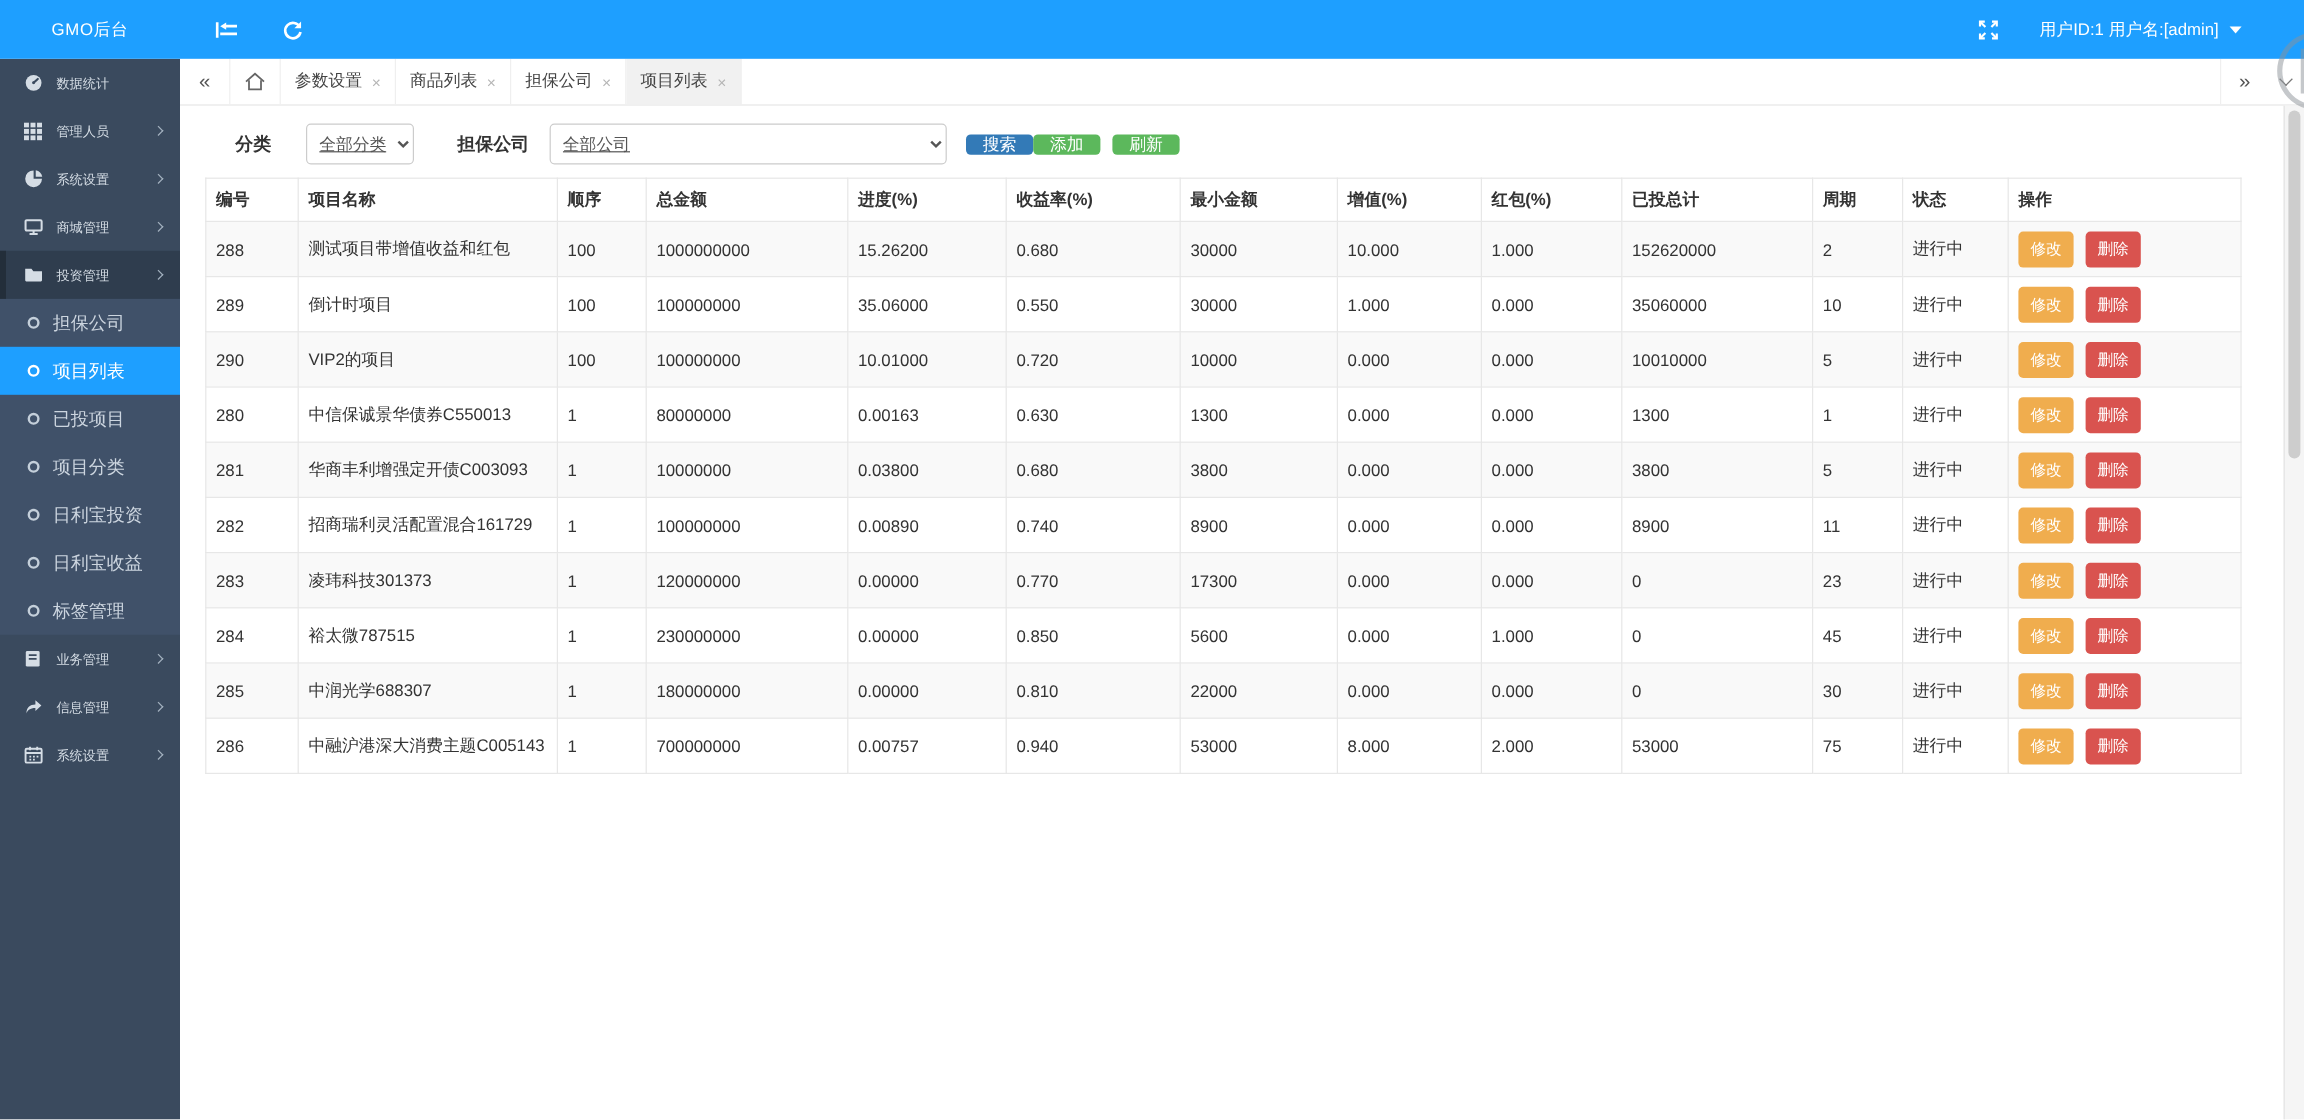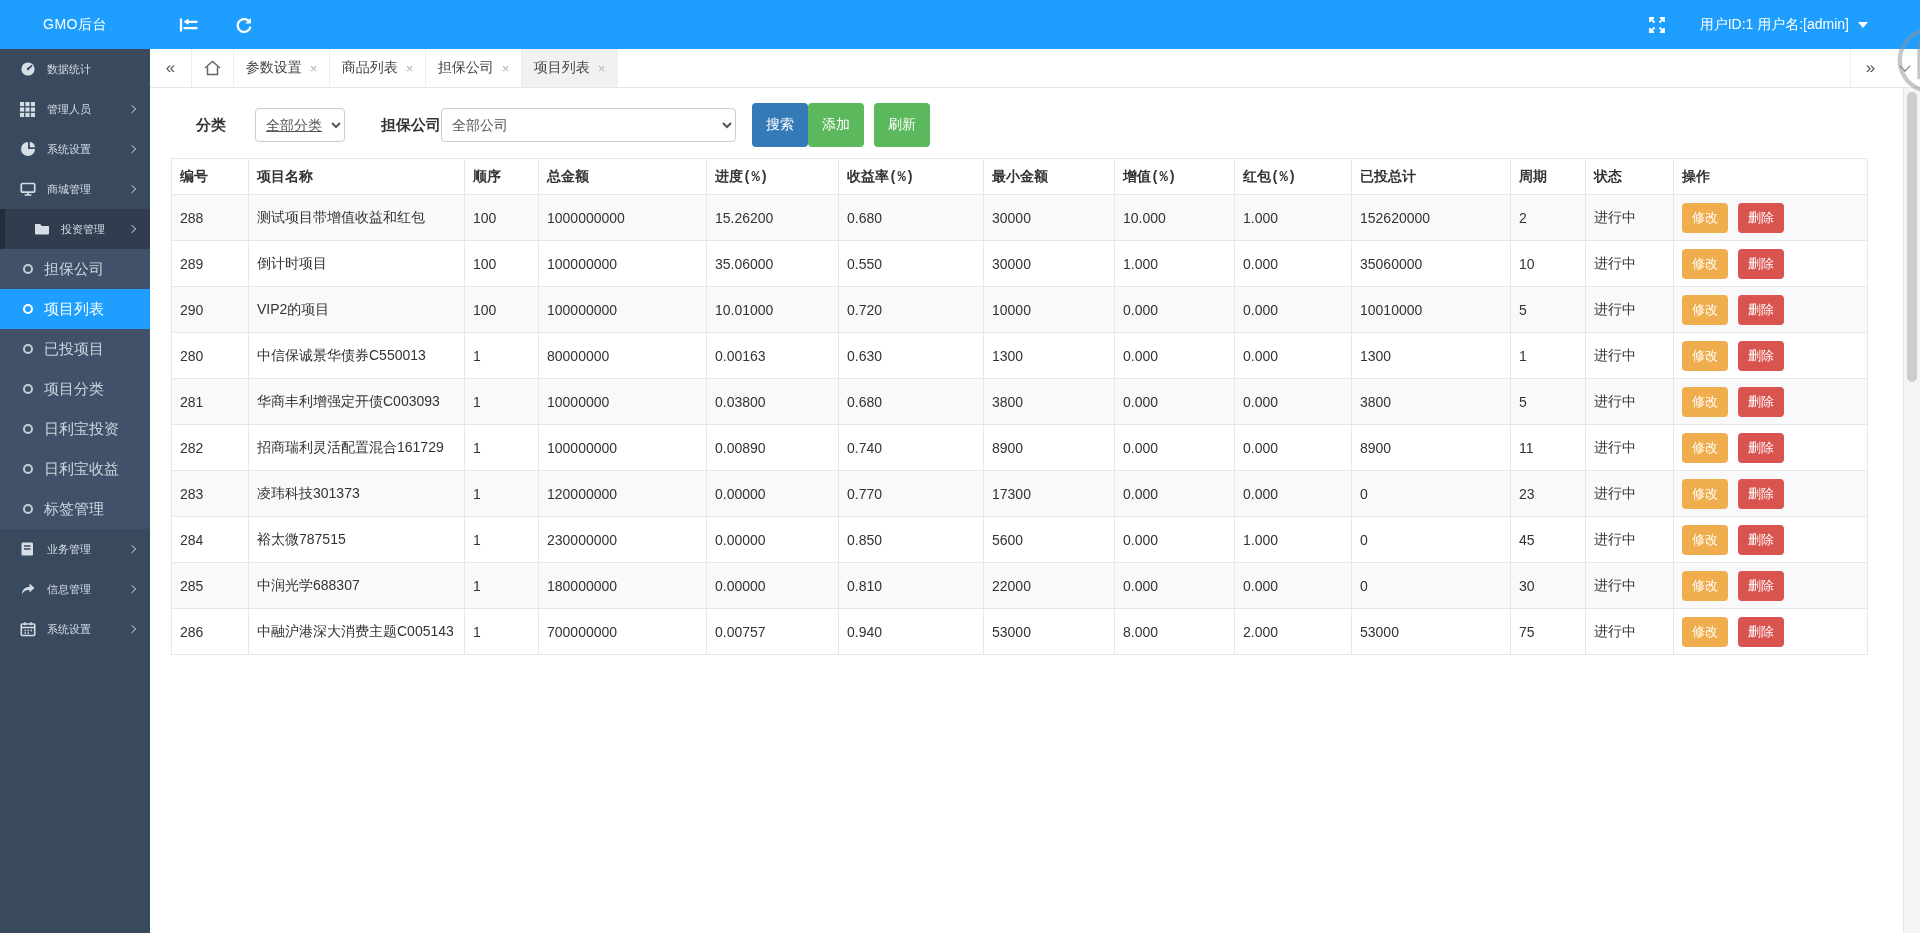--- a/index.html
+++ b/index.html
@@ -16,21 +16,21 @@
   .h-ico + .h-ico { margin-left:34px; }
   .h-right { margin-left:auto; display:flex; align-items:center; margin-right:52px; }
   .h-right .h-ico { margin-left:0; margin-right:34px; }
   .userbox { display:flex; align-items:center; color:#fff; font-size:14px; cursor:pointer; }
   .caret { width:0; height:0; border-left:5px solid transparent; border-right:5px solid transparent; border-top:6px solid #fff; margin-left:9px; }
   
   .sidebar { position:absolute; top:49px; left:0; width:150px; height:884px; background:#3A4A5E; z-index:4; }
   .s-item { height:40px; display:flex; align-items:center; padding-left:20px; color:#d5dde5; font-size:11px; cursor:pointer; position:relative; }
   .s-ico { width:17px; margin-right:10px; display:flex; align-items:center; }
   .chev { position:absolute; right:15px; width:6px; height:6px; border-top:1.6px solid #a4b2c0; border-right:1.6px solid #a4b2c0; transform:rotate(45deg); }
-  .s-item.parent-open { background:#2F3D4E; border-left:5px solid #232E3A; padding-left:29px; }
+  .s-item.parent-open { background:#2F3D4E; border-left:5px solid #232E3A; padding-left:15px; }
   .submenu { background:#405169; }
   .sub-item { height:40px; display:flex; align-items:center; padding-left:23px; color:#ccd5df; font-size:15px; cursor:pointer; }
   .ring { width:10px; height:10px; border:2.6px solid #c4cfda; border-radius:50%; margin-right:11px; flex:none; }
   .sub-item.active { background:#1E9FFF; color:#fff; }
   .sub-item.active .ring { border-color:#fff; }
   
   .tabbar { position:absolute; top:49px; left:150px; width:1770px; height:39px; background:#fff; border-bottom:1px solid #e6e6e6; display:flex; align-items:stretch; z-index:3; }
   .t-ctrl { width:42px; display:flex; align-items:center; justify-content:center; border-right:1px solid #efefef; color:#555; font-size:17px; cursor:pointer; }
   .tab { width:96px; display:flex; align-items:center; justify-content:center; gap:8px; border-right:1px solid #efefef; font-size:14px; color:#444; cursor:pointer; }
   .tab .x { color:#b5b5b5; font-size:13px; cursor:pointer; }
@@ -42,30 +42,30 @@
   
   .watermark { position:absolute; top:14px; right:-44px; font-size:92px; line-height:1; color:#8d9298; opacity:.5; z-index:8; pointer-events:none; }
   
   .content { position:absolute; top:88px; left:150px; width:1753px; height:845px; background:#fff; }
   .filters { display:flex; align-items:center; padding-top:15px; }
   .f-label { font-weight:bold; font-size:15px; color:#333; }
   .lbl-cat { margin-left:46px; }
   .lbl-comp { margin-left:36px; }
   select { height:34px; border:1px solid #ccc; border-radius:4px; background:#fff; color:#555; font-size:14px; padding:0 6px; }
   .sel-cat { margin-left:29px; width:90px;text-decoration:underline; }
-  .sel-comp { margin-left:0; width:295px; }
-  .btn { height:44px; border:none; border-radius:4px; color:#fff; font-size:14px; padding:0 14px; cursor:pointer; }
+  .sel-comp { margin-left:17px; width:331px;text-decoration:underline; }
+  .btn { height:17px; border:none; border-radius:4px; color:#fff; font-size:14px; padding:0 14px; cursor:pointer; }
   .btn-search { margin-left:16px; background:#337AB7; }
   .btn-add { background:#5CB85C; }
   .btn-refresh { margin-left:10px; background:#5CB85C; }
   
   .table-wrap { margin:11px 0 0 21px; }
   table { border-collapse:collapse; width:1696px; table-layout:fixed; font-size:14px; color:#333; }
   th, td { border:1px solid #e7e7e7; text-align:left; padding:0 8px; overflow:hidden; white-space:nowrap; }
-  th { height:36px; font-weight:bold; background:#fff;font-family:Liberation Mono, monospace; }
+  th { height:36px; font-weight:bold; background:#fff; }
   td { height:46px; }
   tbody tr:nth-child(odd) td { background:#f9f9f9; }
   .btn-sm { border:none; border-radius:4px; color:#fff; font-size:13px; padding:6px 10px; cursor:pointer; }
   .edit { background:#F0AD4E; margin-right:6px; }
   .del { background:#D9534F; }
   
   .scrollbar { position:absolute; top:88px; right:0; width:17px; height:845px; background:#f5f5f5; border-left:1px solid #e4e4e4; z-index:6; }
   .thumb { position:absolute; top:4px; left:3px; width:10px; height:290px; background:#cdcdcd; border-radius:5px; cursor:pointer; }
 </style>
 </head>

